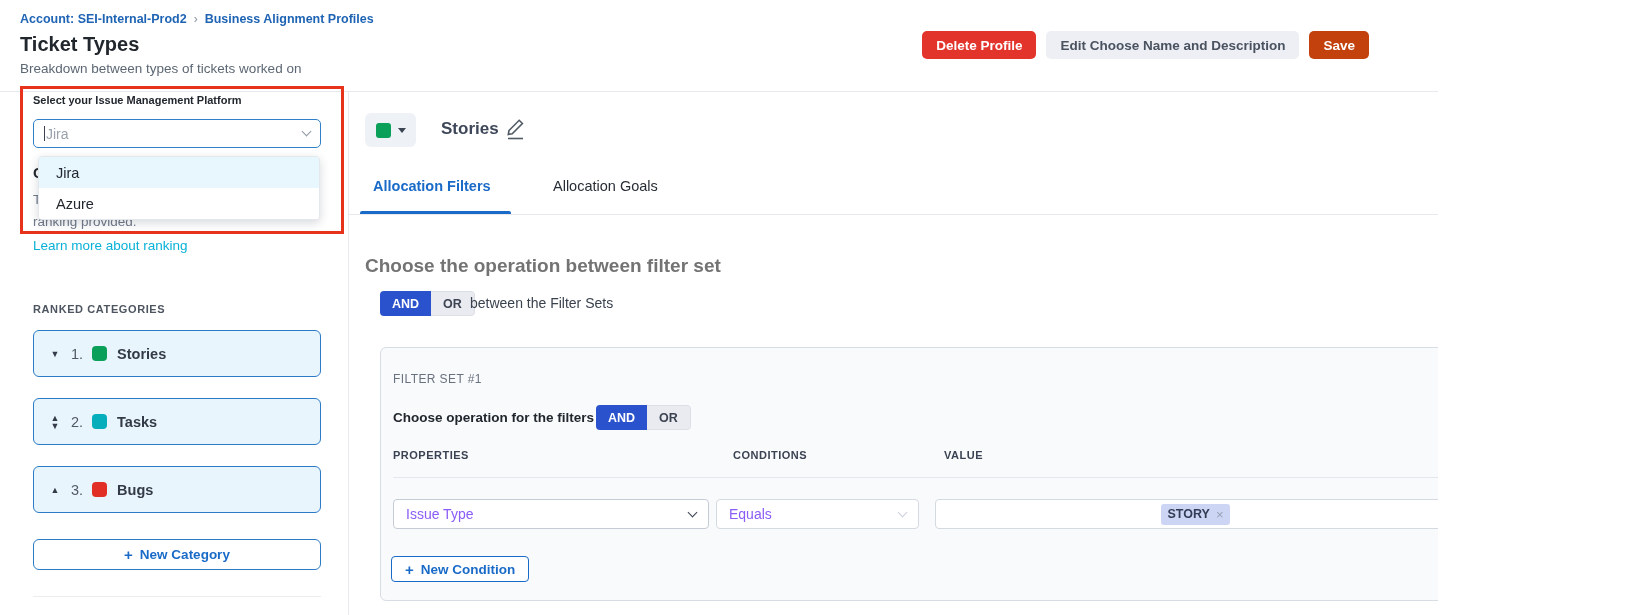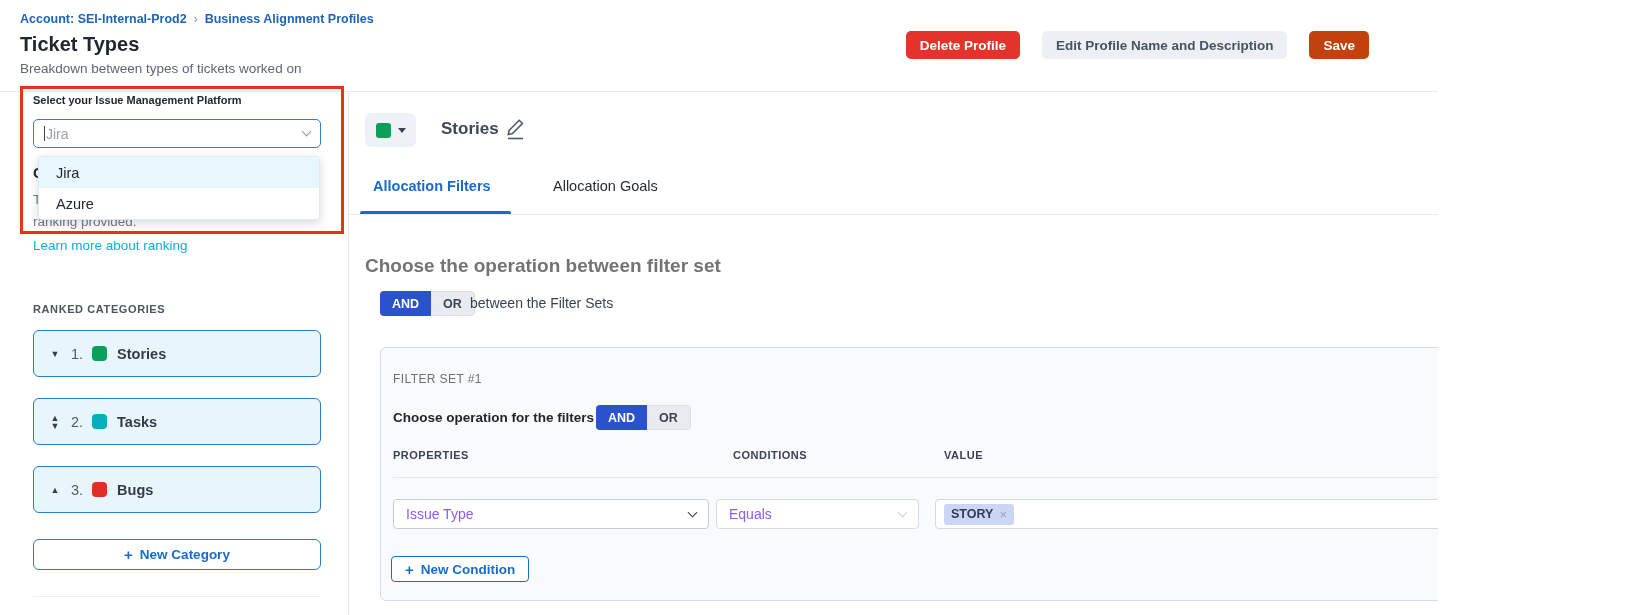--- a/index.html
+++ b/index.html
@@ -9,21 +9,21 @@
     font-family:"Liberation Sans", sans-serif; color:#22272e; background:#fff;
   }
   .abs { position:absolute; }
 
   
   .breadcrumb { left:20px; top:12px; display:flex; align-items:center; gap:7px; font-size:12.5px; font-weight:600; }
   .crumb { color:#1f64b4; cursor:pointer; }
   .crumb-sep { color:#8a93a0; font-size:12px; font-weight:400; }
   .page-title { left:20px; top:33px; font-size:20px; font-weight:700; color:#22272e; }
   .page-subtitle { left:20px; top:61px; font-size:13.5px; color:#5c6773; }
-  .header-actions { right:69px; top:31px; display:flex; gap:22px; }
+  .header-actions { right:69px; top:31px; display:flex; gap:10px; }
   .btn { height:28px; border-radius:5px; font-size:13.5px; font-weight:700; display:flex; align-items:center; padding:0 14px; cursor:pointer; border:none; font-family:inherit; }
   .btn-delete { background:#e3342c; color:#fff; }
   .btn-edit { background:#edeff4; color:#4a5260; }
   .btn-save { background:#c2410c; color:#fff; }
   .header-divider { left:0; top:91px; width:1627px; height:1px; background:#e7e9ee; }
   .v-divider { left:348px; top:92px; width:1px; height:523px; background:#e7e9ee; }
 
   
   .platform-label { left:33px; top:94px; font-size:11px; font-weight:700; }
   .platform-input { left:33px; top:119px; width:288px; height:29px; border:1.5px solid #2f80c9; border-radius:5px; background:#fff; display:flex; align-items:center; padding:0 10px; cursor:text; }
@@ -86,42 +86,42 @@
   .fc-trash-set { left:1468px; top:408px; }
   .col-label { top:449px; font-size:11px; font-weight:700; color:#3b4252; letter-spacing:.5px; }
   .col-properties { left:393px; } .col-conditions { left:733px; } .col-value { left:944px; }
   .fc-divider { left:393px; top:477px; width:1153px; height:1px; background:#e4e7ed; }
 
   .select-box { top:499px; height:30px; background:#fff; border-radius:4px; display:flex; align-items:center; padding:0 12px; font-size:14px; color:#8b5cf6; cursor:pointer; }
   .sel-property { left:393px; width:316px; border:1px solid #c6ccd6; }
   .sel-condition { left:716px; width:203px; border:1px solid #d5d9e1; }
   .sel-property .chev { border-color:#3a4250; margin-left:auto; margin-top:-4px; }
   .sel-condition .chev { border-color:#ccd1da; margin-left:auto; margin-top:-4px; }
-  .value-field { left:935px; top:499px; width:521px; height:30px; background:#fff; border:1px solid #d5d9e1; border-radius:4px; display:flex; align-items:center; padding:0 8px; cursor:text; }
+  .value-field { left:935px; top:499px; width:521px; height:30px; background:#fff; border:1px solid #d5d9e1; border-radius:4px; display:flex; align-items:center; padding:0 8px; cursor:text;justify-content:center; }
   .value-tag { background:#ccd6f4; border-radius:3px; height:21px; display:flex; align-items:center; padding:0 7px; gap:6px; }
   .value-tag .tag-text { font-size:12.5px; font-weight:700; color:#333c55; }
   .tag-x { color:#97a0b5; font-size:13px; cursor:pointer; }
   .fc-trash-row { left:1468px; top:505px; }
   .new-cond-btn { left:391px; top:556px; height:26px; background:#fff; border:1.5px solid #1a6bc8; border-radius:4px; display:inline-flex; align-items:center; padding:0 13px; gap:7px; font-size:13.5px; font-weight:600; color:#1a6bc8; cursor:pointer; }
 </style>
 </head>
 <body>
 
 <div class="page">
 
   <div class="abs breadcrumb">
     <span class="crumb">Account: SEI-Internal-Prod2</span>
     <span class="crumb-sep">›</span>
     <span class="crumb">Business Alignment Profiles</span>
   </div>
   <div class="abs page-title">Ticket Types</div>
   <div class="abs page-subtitle">Breakdown between types of tickets worked on</div>
   <div class="abs header-actions">
     <button class="btn btn-delete">Delete Profile</button>
-    <button class="btn btn-edit">Edit Profile Name and Description</button>
+    <button class="btn btn-edit">Edit Choose Name and Description</button>
     <button class="btn btn-save">Save</button>
   </div>
   <div class="abs header-divider"></div>
   <div class="abs v-divider"></div>
 
   <div class="abs platform-label">Select your Issue Management Platform</div>
   <div class="abs platform-input">
     <span class="text-cursor"></span>
     <span class="platform-placeholder">Jira</span>
     <span class="chev"></span>

